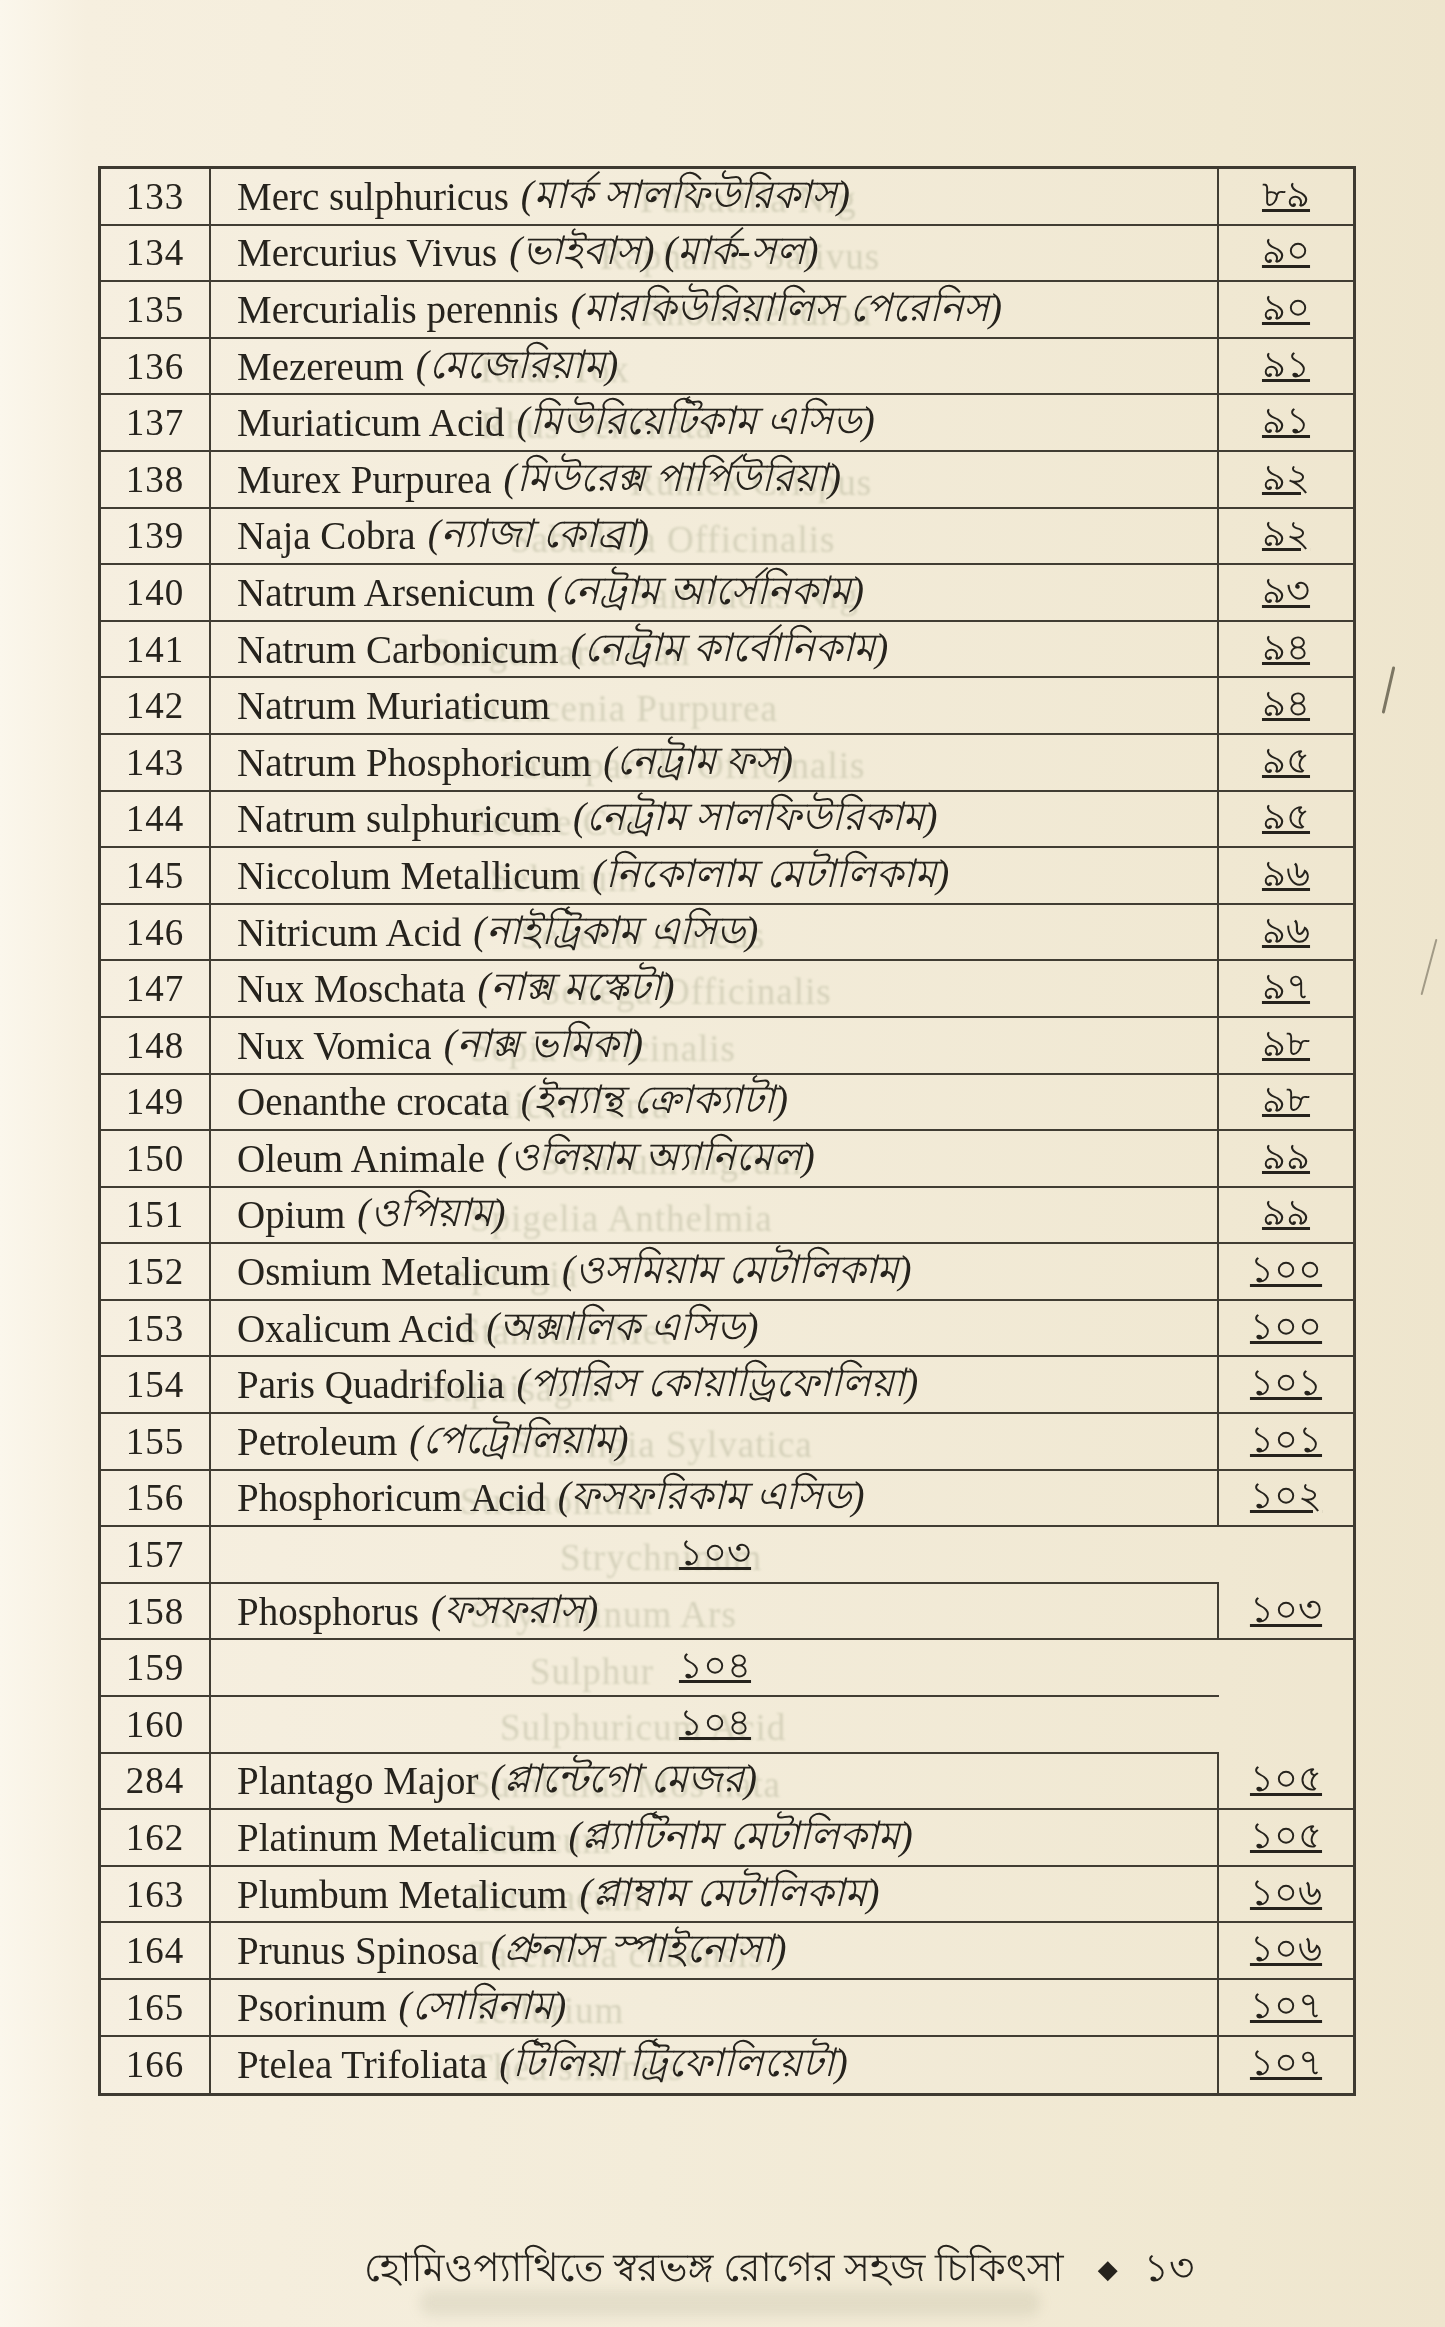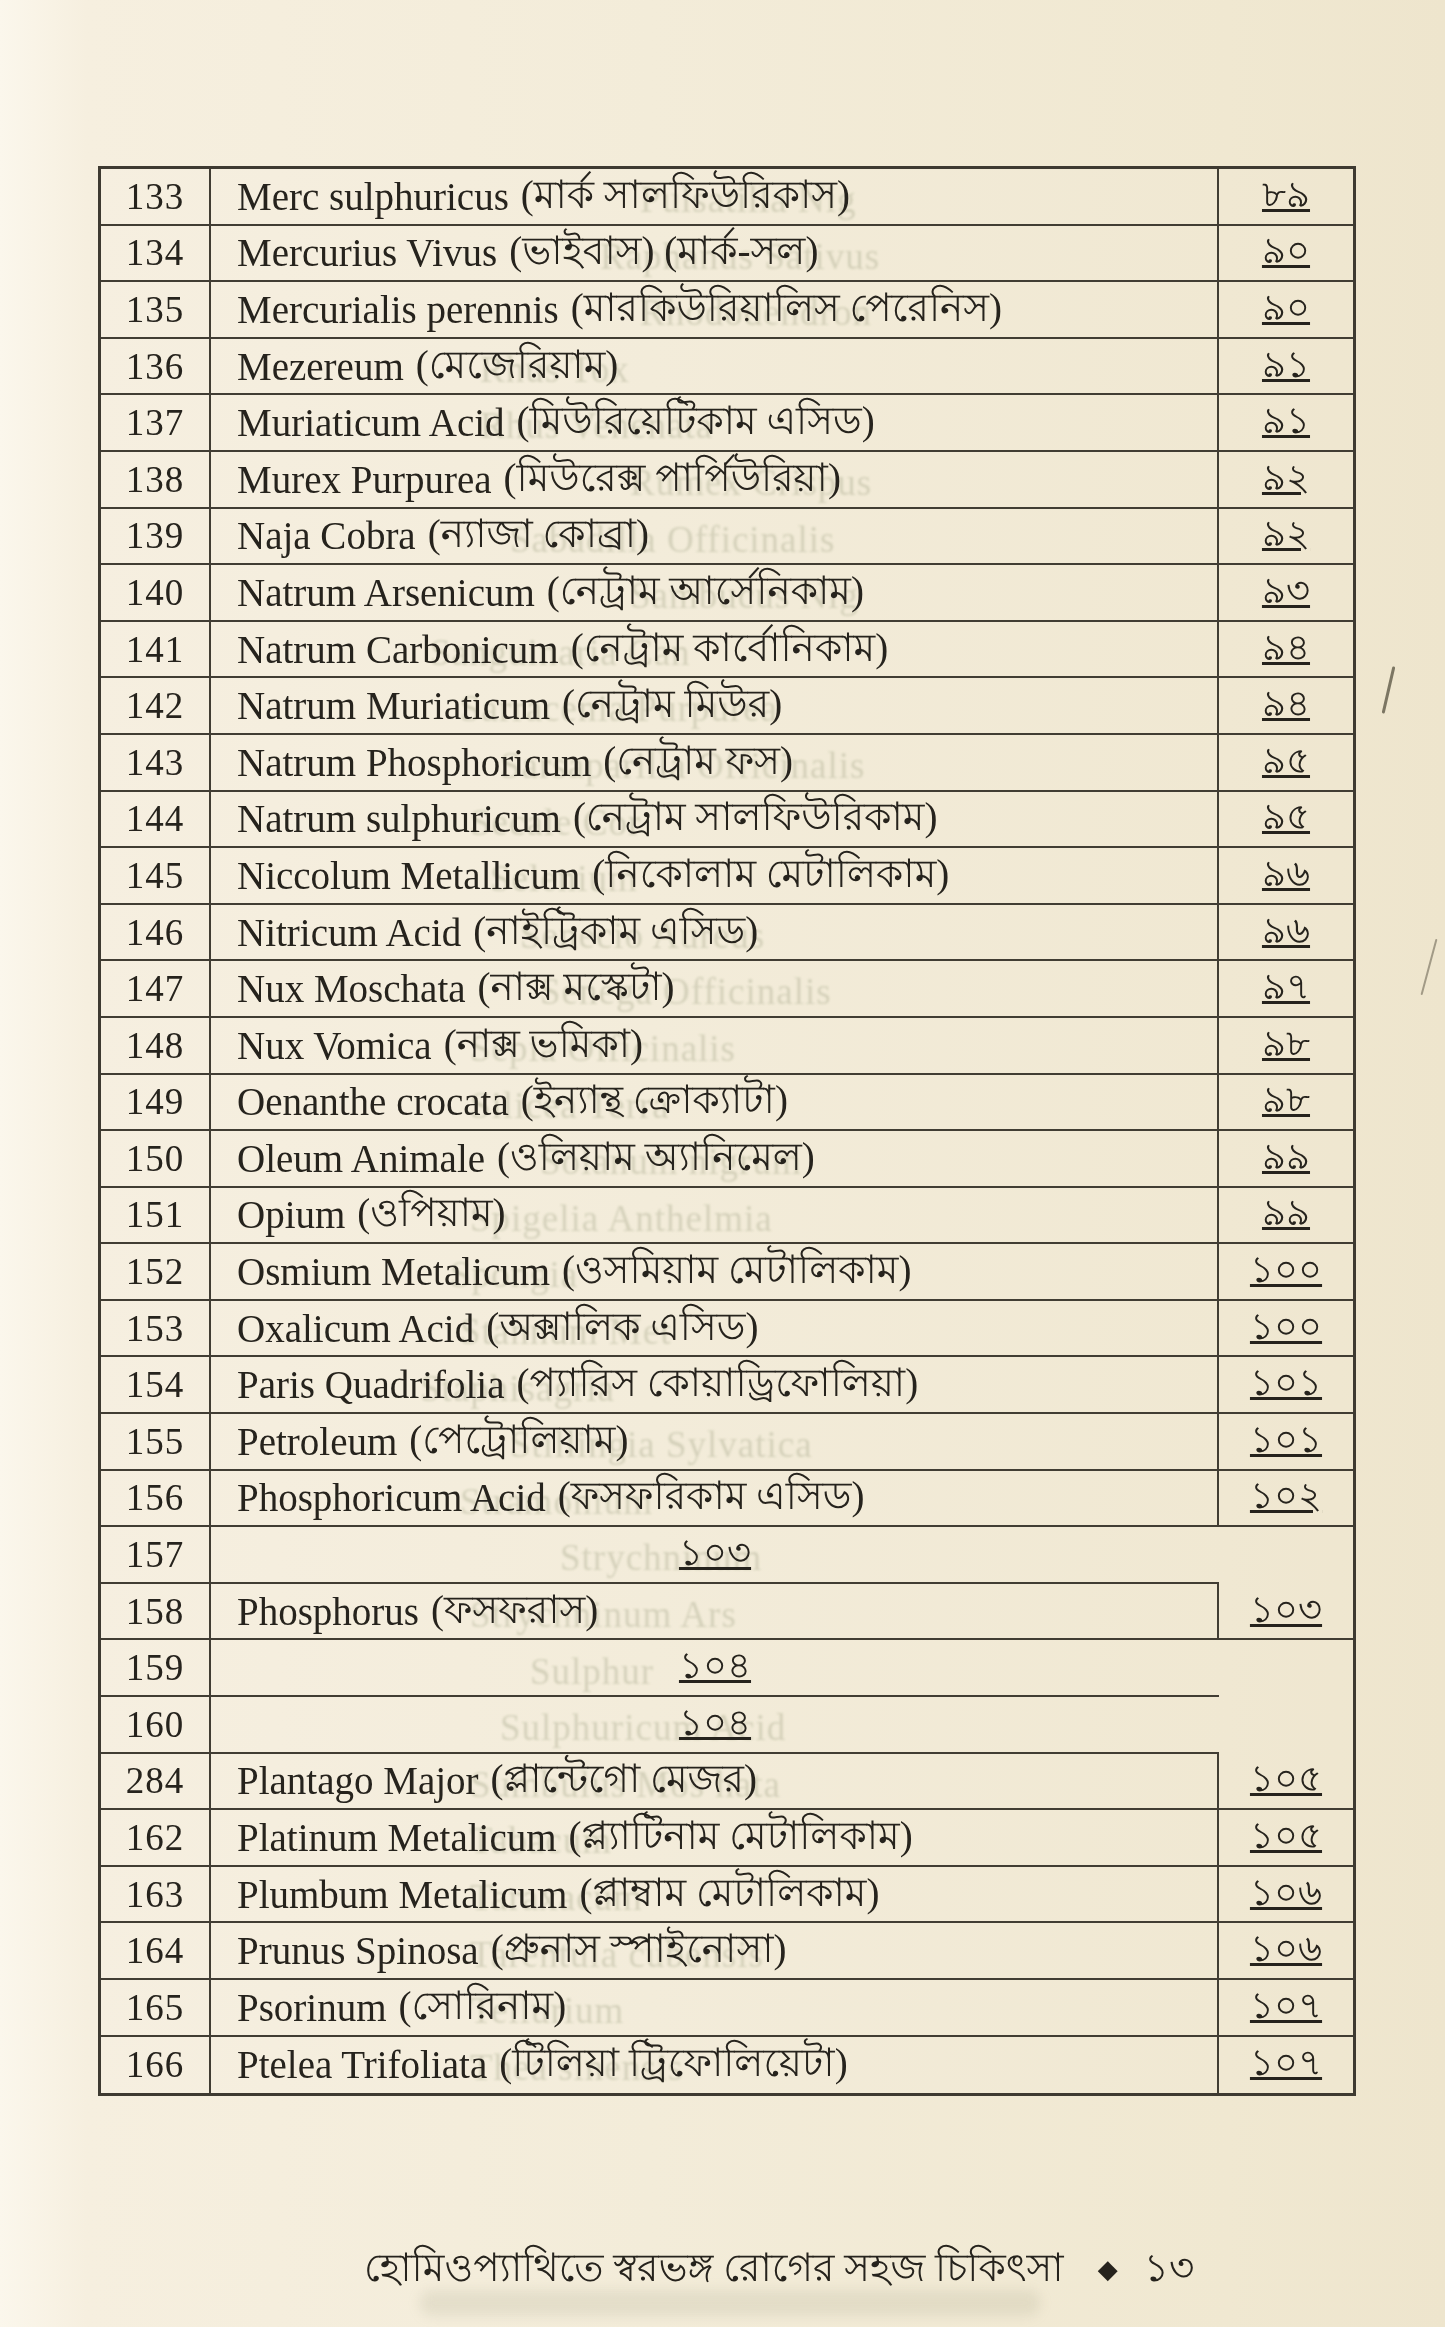--- a/index.html
+++ b/index.html
@@ -20,21 +20,21 @@
     border:3px solid #3e3a31;box-sizing:border-box;background:rgba(255,255,255,0.04);
   }
   .row{display:grid;grid-template-columns:110px 1008px 1fr;height:56.6px;box-sizing:border-box;}
   .cell{
     border-bottom:2px solid #413d33;box-sizing:border-box;
     display:flex;align-items:center;color:#26231d;overflow:hidden;white-space:nowrap;
   }
   .row:last-of-type .cell{border-bottom:none;}
   .c-sl{border-right:2px solid #413d33;justify-content:center;font-size:37px;letter-spacing:1px;}
   .c-name{border-right:2px solid #413d33;padding-left:26px;font-size:39px;}
-  .c-name .bn{margin-left:12px;}
+  .c-name .bn{margin-left:12px;font-style:italic;}
   .c-pg{justify-content:center;font-size:37px;text-decoration:underline;}
   
   .footer{
     position:absolute;left:352px;top:2237px;font-size:39px;color:#26231d;
     display:flex;align-items:center;white-space:nowrap;margin-left:12px;
   }
   .footer .sep{font-size:26px;margin:0 26px 0 34px;}
   .footer-bleed{
     position:absolute;left:420px;top:2290px;width:620px;height:26px;
     background:rgba(150,150,118,0.16);filter:blur(6px);border-radius:12px;
@@ -192,21 +192,20 @@
         <div class="cell c-pg">
           <span>৯৪</span>
         </div>
       </div>
       <div class="row">
         <div class="cell c-sl">
           <span>142</span>
         </div>
         <div class="cell c-name">
           <span class="en">Natrum Muriaticum</span>
-          <span class="bn">(নেট্রাম মিউর)</span>
         </div>
         <div class="cell c-pg">
           <span>৯৪</span>
         </div>
       </div>
       <div class="row">
         <div class="cell c-sl">
           <span>143</span>
         </div>
         <div class="cell c-name">

